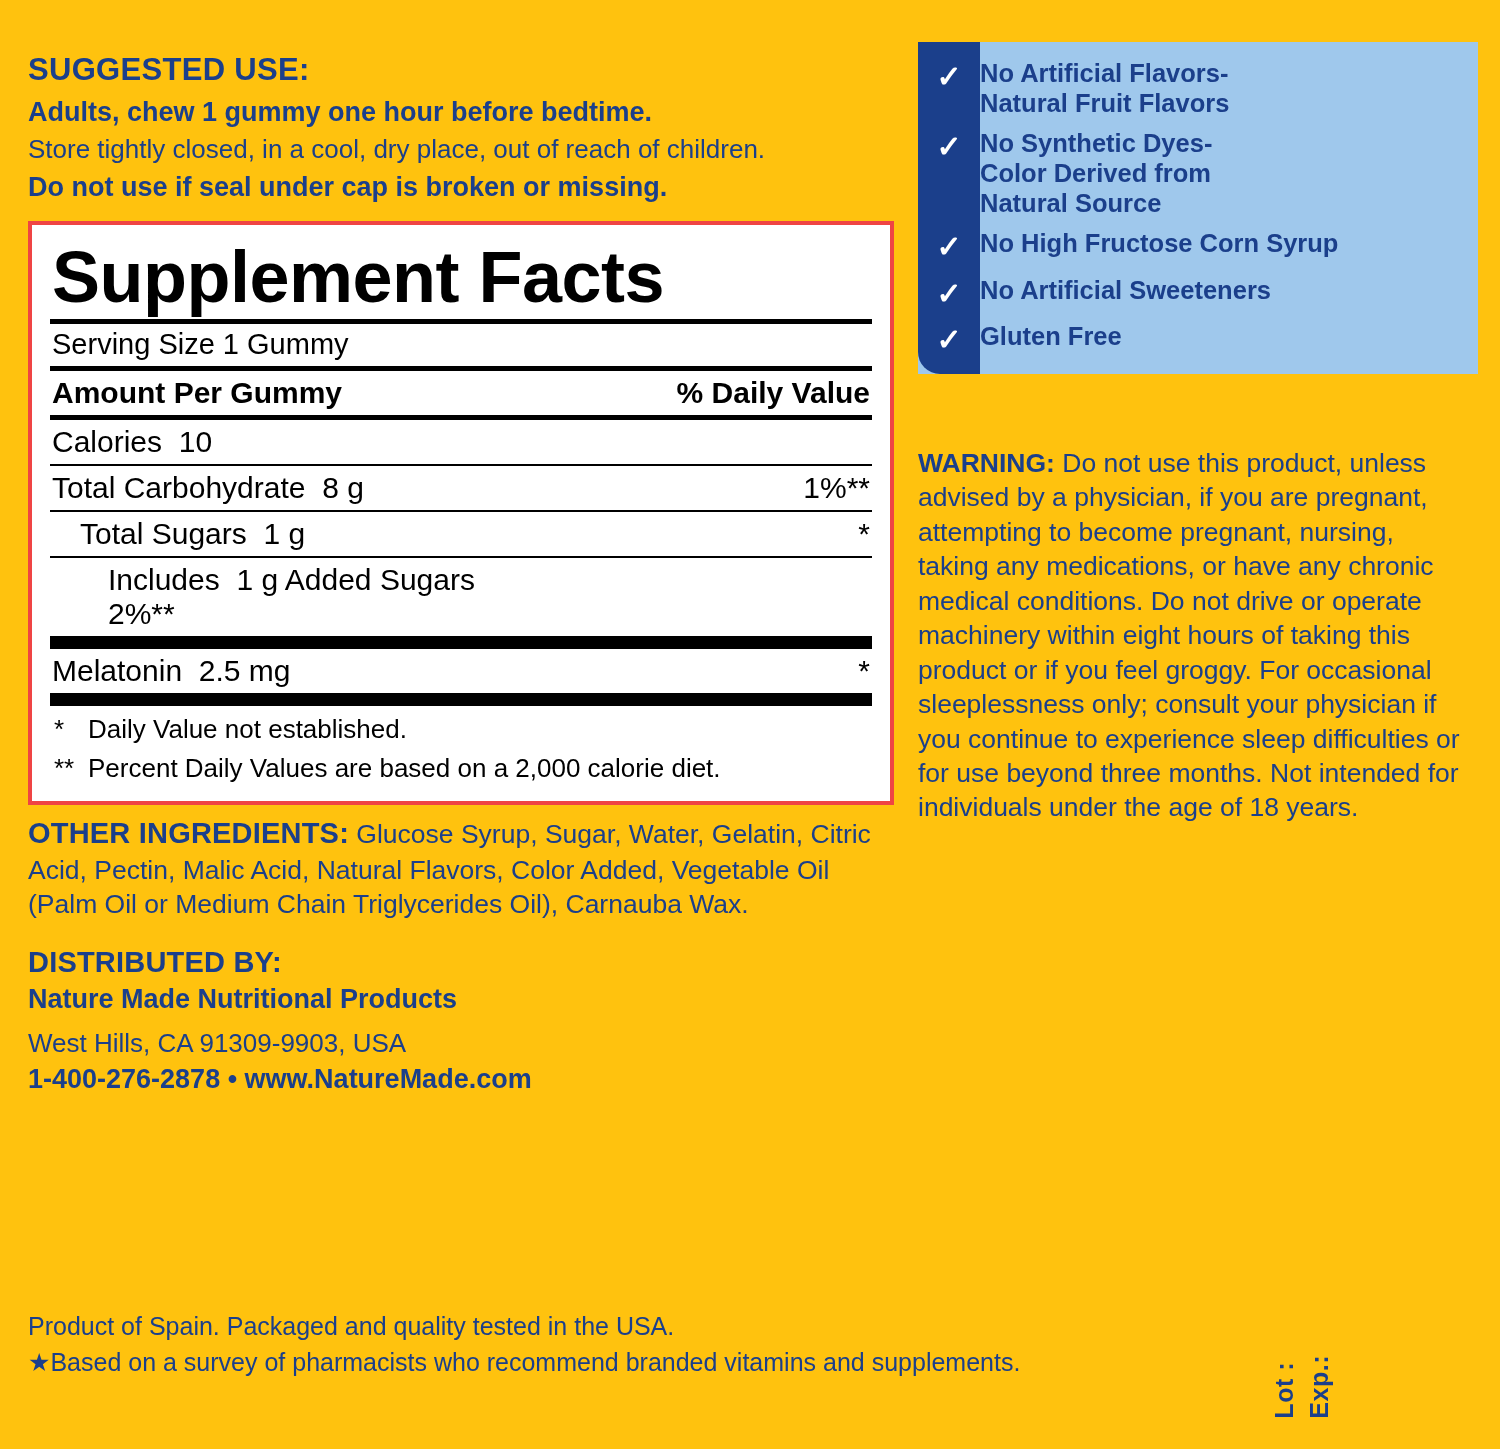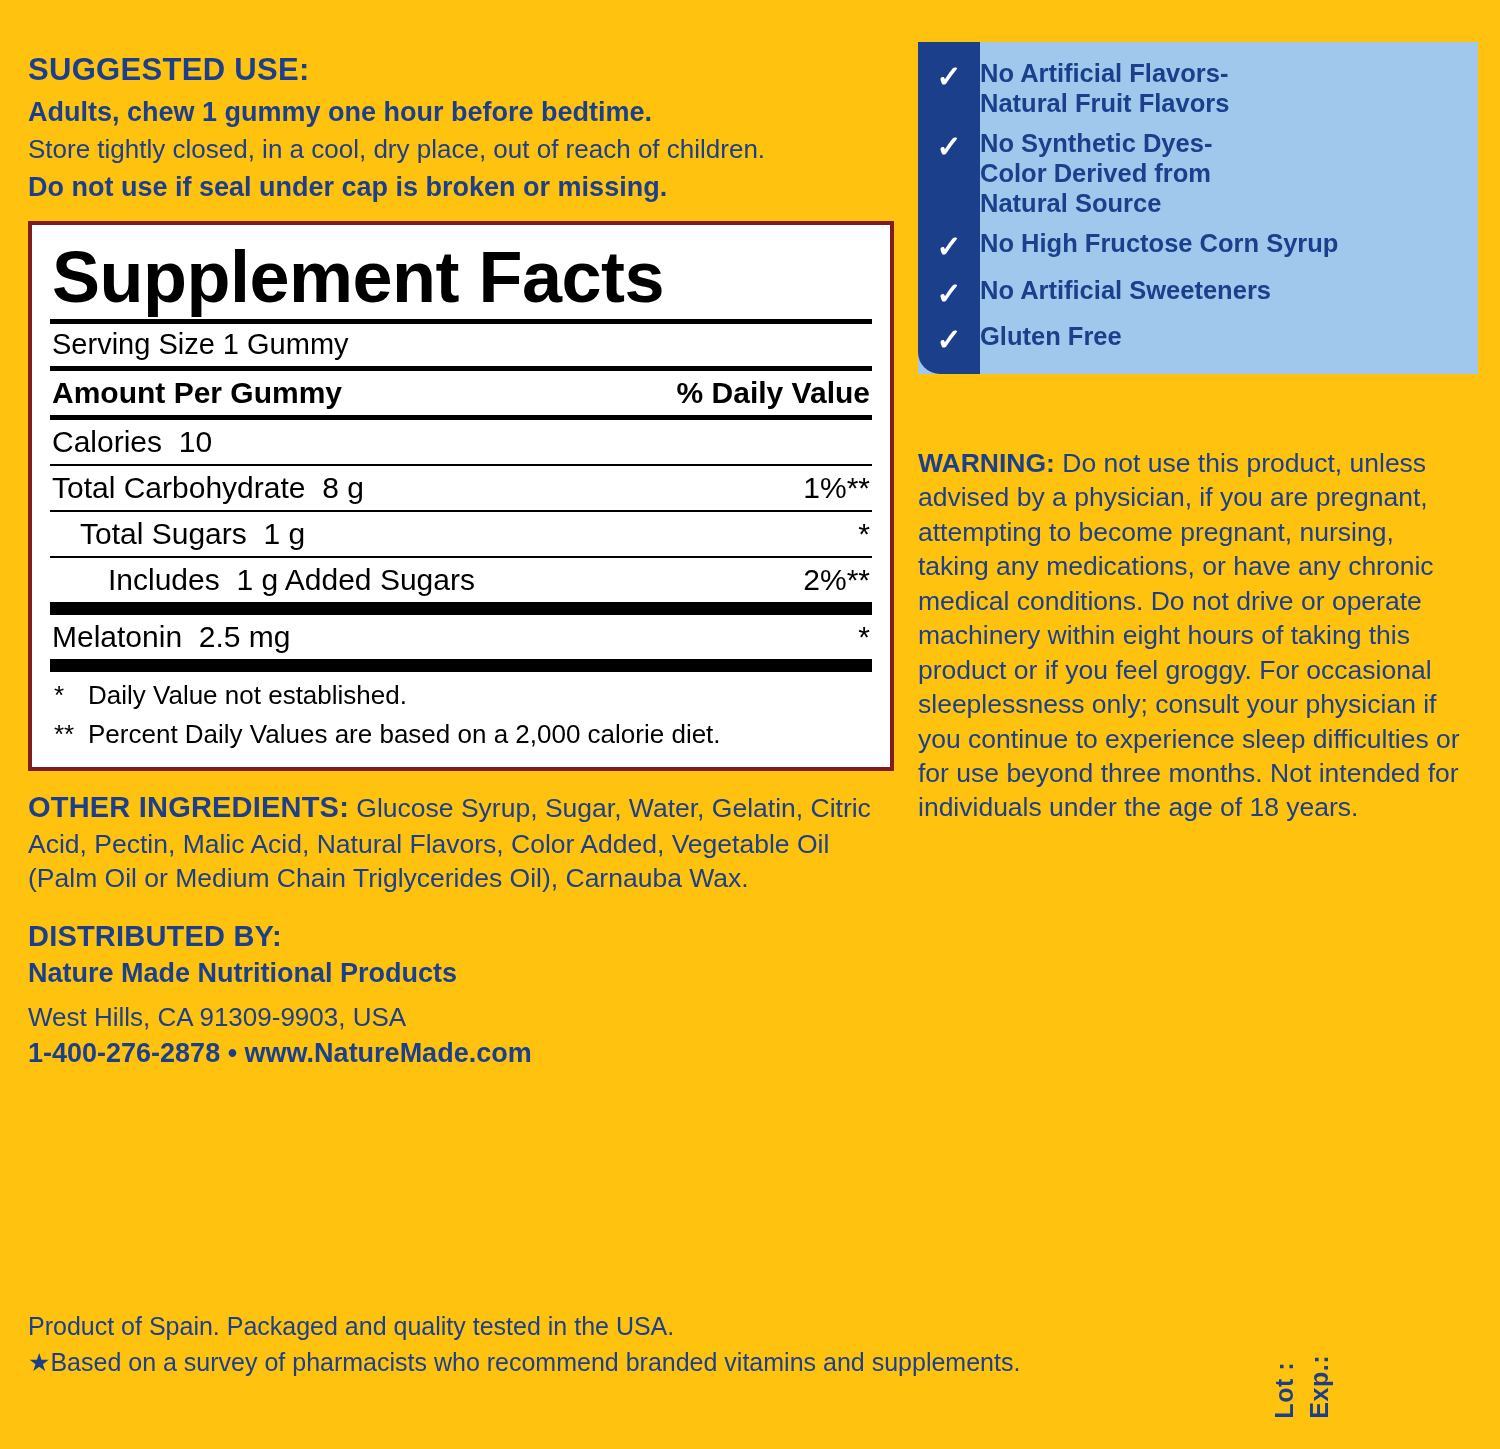--- a/index.html
+++ b/index.html
@@ -48,21 +48,21 @@
     font-weight: normal;
     color: #1B3F8B;
     margin: 0 0 7px 0;
     line-height: 1.15;
   }
 
   
   .sf-panel {
     margin-top: 18px;
     background: #ffffff;
-    border: 4px solid #7f1d1d;
+    border: 4px solid #ef4444;
     box-sizing: border-box;
     width: 866px;
     padding: 14px 18px 16px 18px;
     color: #000000;
   }
   .sf-title {
     font-family: "Liberation Sans", sans-serif;
     font-size: 72px;
     font-weight: bold;
     letter-spacing: -0.5px;
@@ -87,33 +87,33 @@
     padding: 5px 2px 5px 2px;
     color: #000;
   }
   .sf-row.head {
     font-weight: bold;
     font-size: 30px;
   }
   .sf-row .label { white-space: pre; }
   .sf-row .value { white-space: pre; text-align: right; }
   .indent-1 { padding-left: 30px; align-items: center; }
-  .indent-2 { padding-left: 58px; }
+  .indent-2 { padding-left: 58px; flex-direction: column; }
 
   .sf-foot {
     font-size: 26px;
     color: #000;
     margin: 7px 0 0 4px;
     line-height: 1.25;
   }
   .sf-foot .star-col { display: inline-block; width: 34px; }
 
   
   .oi {
-    margin-top: 18px;
+    margin-top: 10px;
     font-size: 26.5px;
     line-height: 1.30;
     color: #1B3F8B;
     width: 860px;
   }
   .oi b.oi-head {
     font-size: 29px;
     font-weight: bold;
     letter-spacing: 0.2px;
   }

